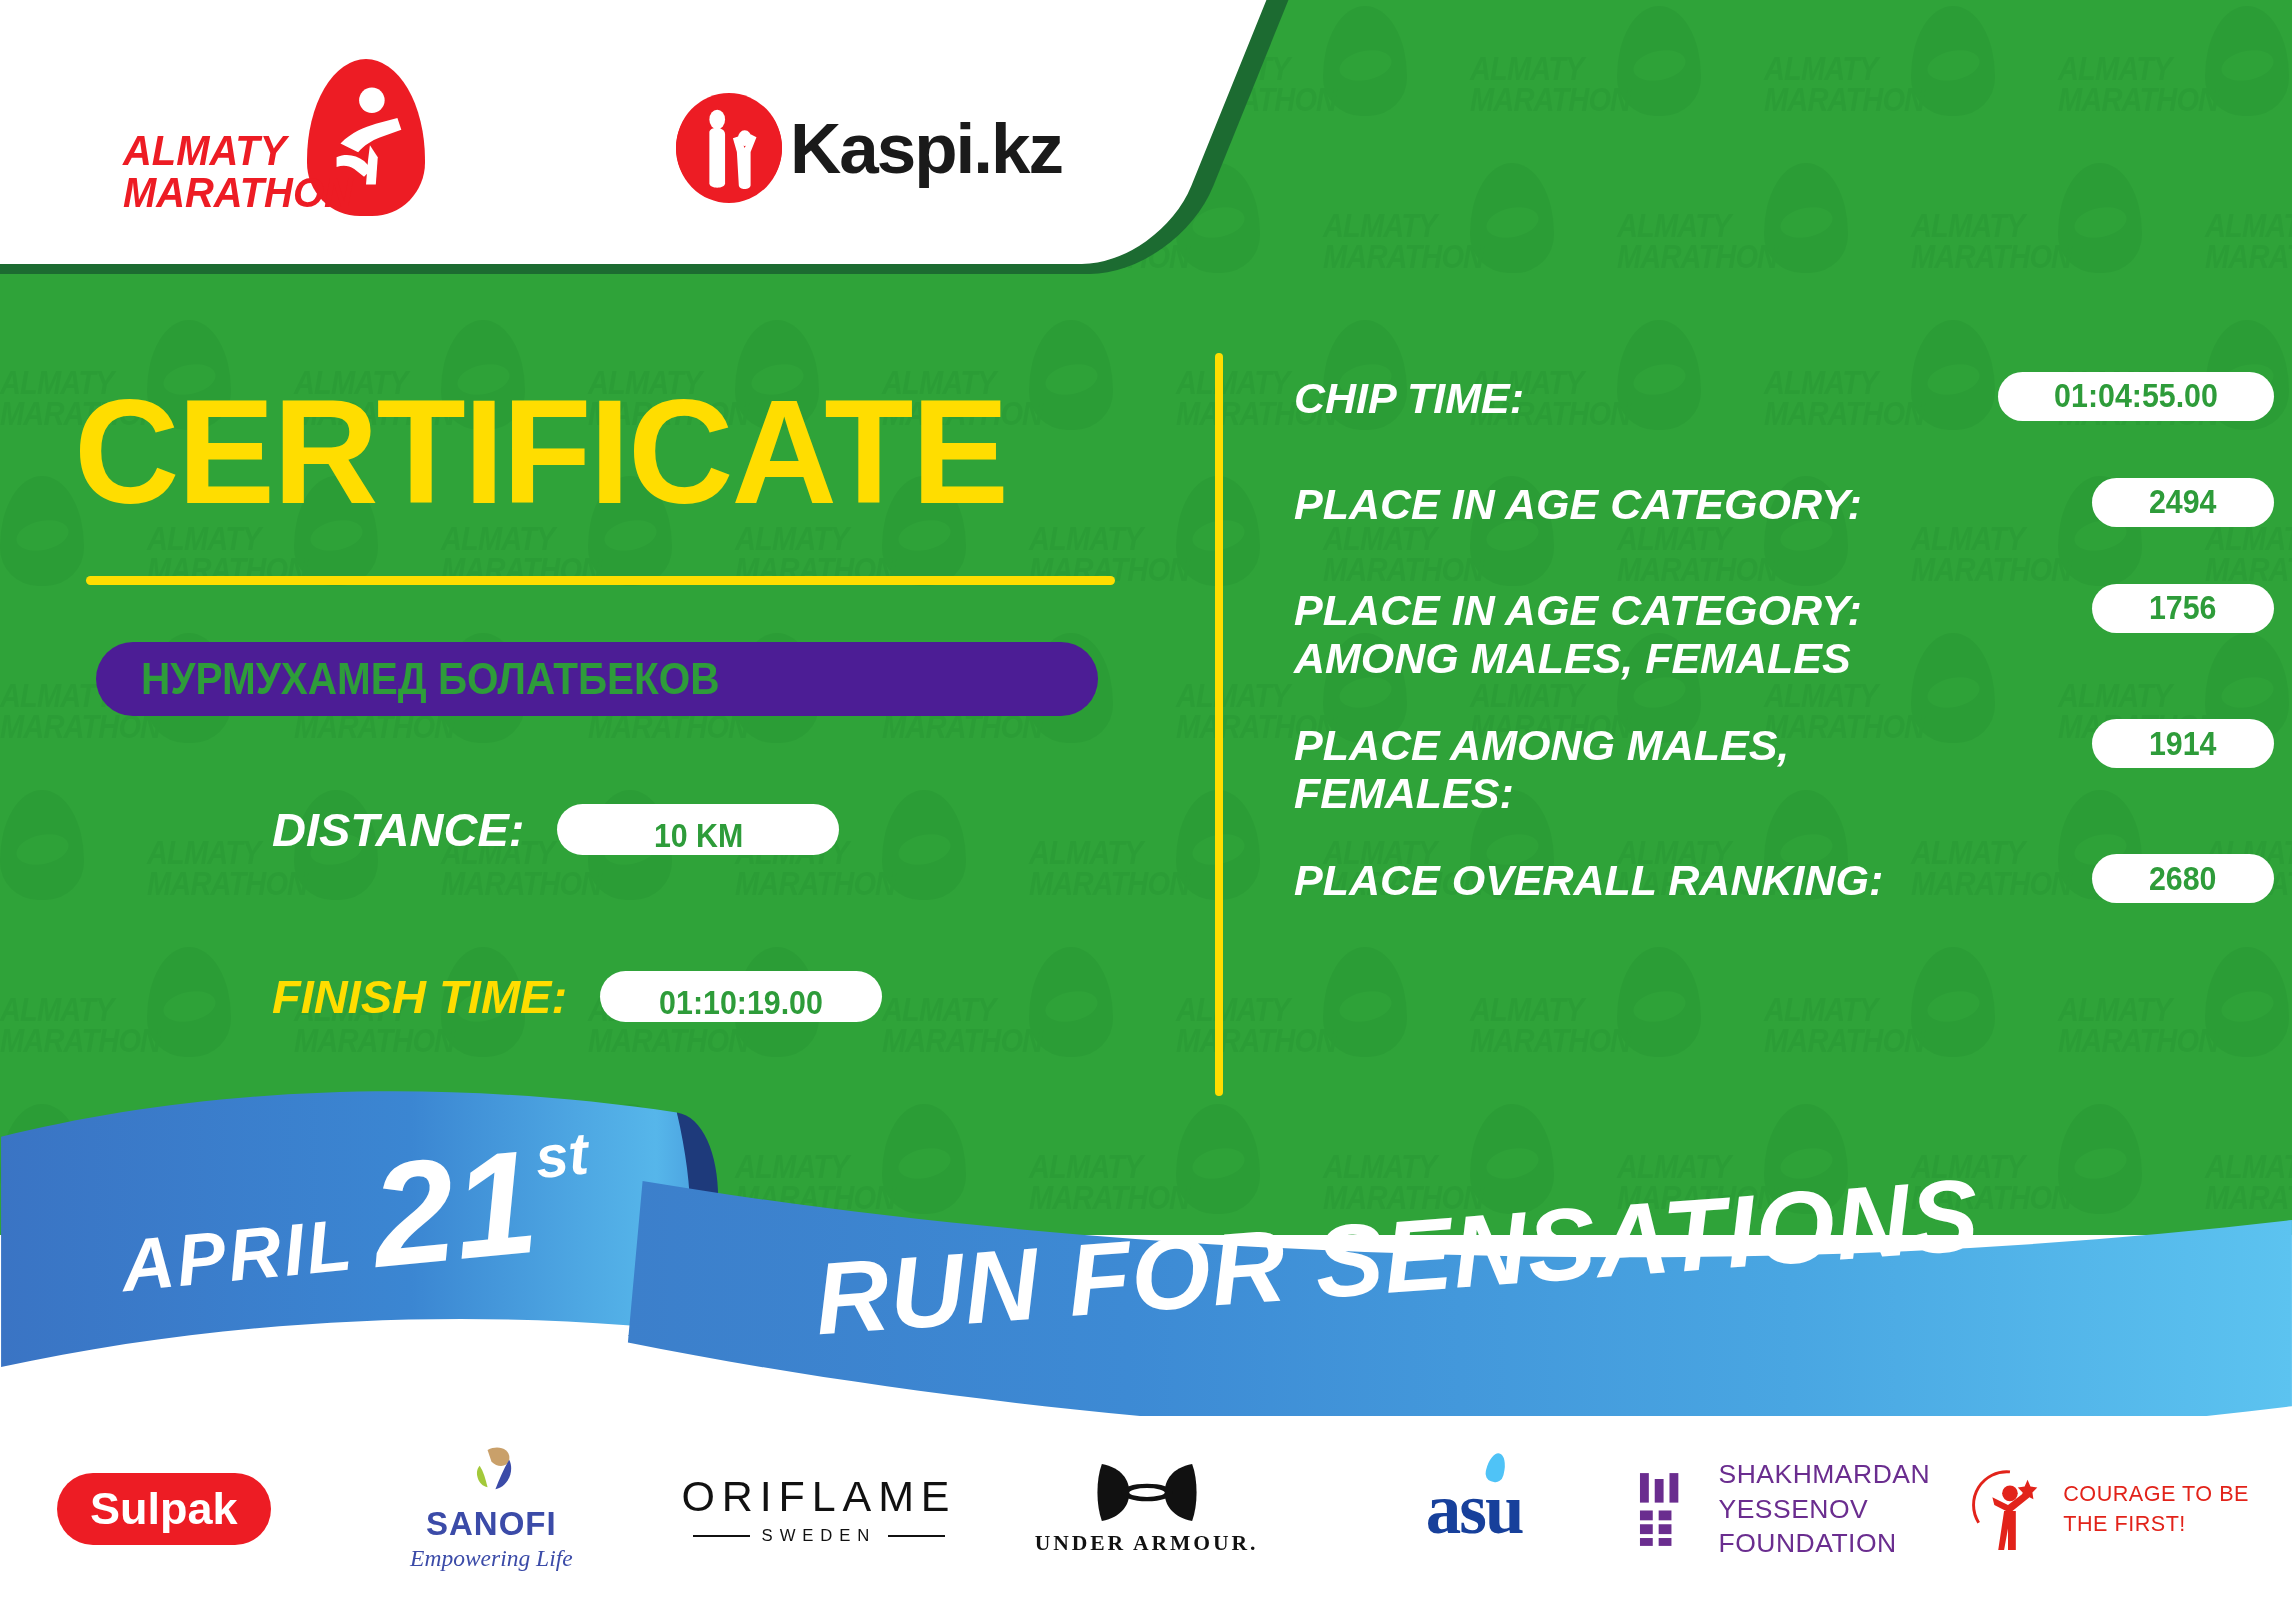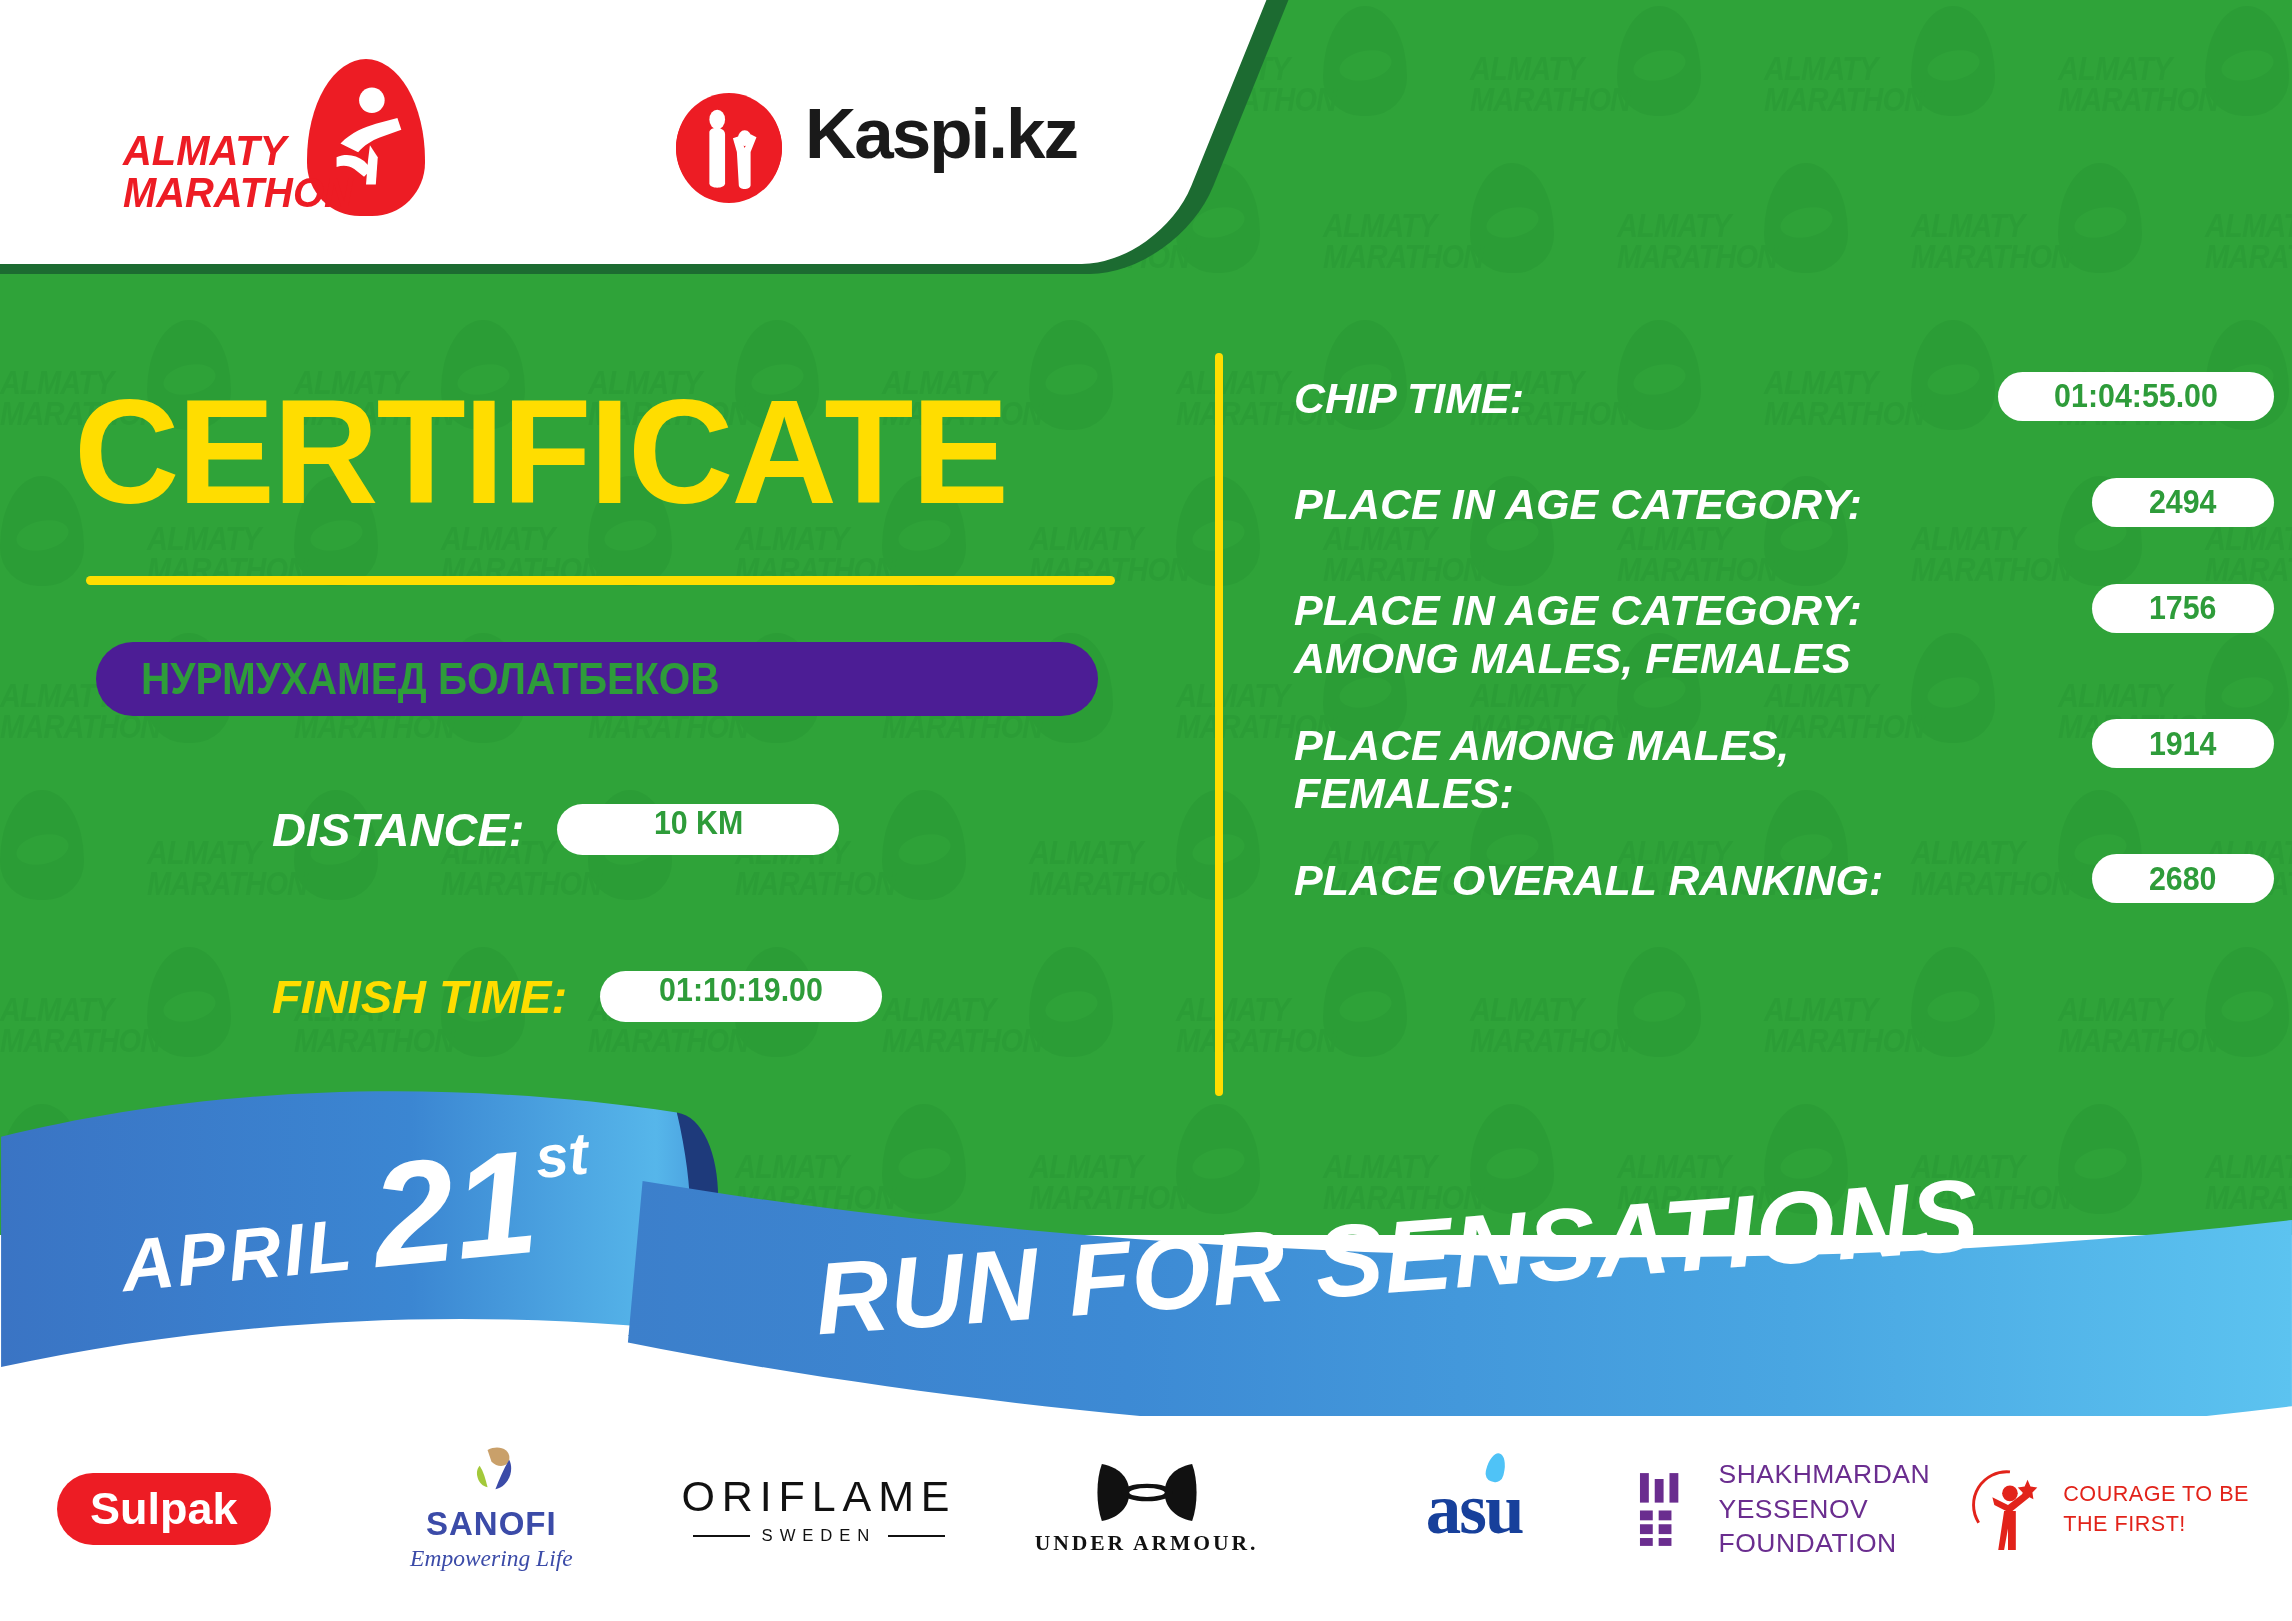--- a/index.html
+++ b/index.html
@@ -95,21 +95,21 @@
     letter-spacing:0px;
     font-family:"Liberation Sans", sans-serif;
     transform:scaleX(.95);
     transform-origin:left center;
     white-space:nowrap;
   }
 
   
   .kaspi{
     position:absolute; left:676px; top:93px;
-    display:flex; gap:23px;
+    display:flex; align-items:center; gap:8px;
   }
   .kaspi-mark{
     position:relative;
     width:106px;height:110px;
     background:#ED1C24;
     border-radius:50%;
   }
   .kaspi-text{
     color:#1a1a1a;
     font-size:71px; font-weight:bold;
@@ -165,21 +165,21 @@
     letter-spacing:0px;
     white-space:nowrap;
   }
   .lbl.white{color:#ffffff;}
   .lbl.yellow{color:#FFDD00;}
   .lrow .val-pill{
     margin-left:33px;
     width:282px; height:51px;
     background:#ffffff;
     border-radius:27.4px;
-    display:flex; align-items:flex-start; justify-content:center;
+    display:flex; align-items:flex-end; justify-content:center;
   }
   .lrow .val-pill span{
     color:#2E9C3A;
     font-size:33px; font-weight:bold;
     font-family:"Liberation Sans", sans-serif;
     transform:scaleX(.92);
     letter-spacing:0px;
     white-space:nowrap;
   }
   #row-distance{left:272px; top:802px;}

